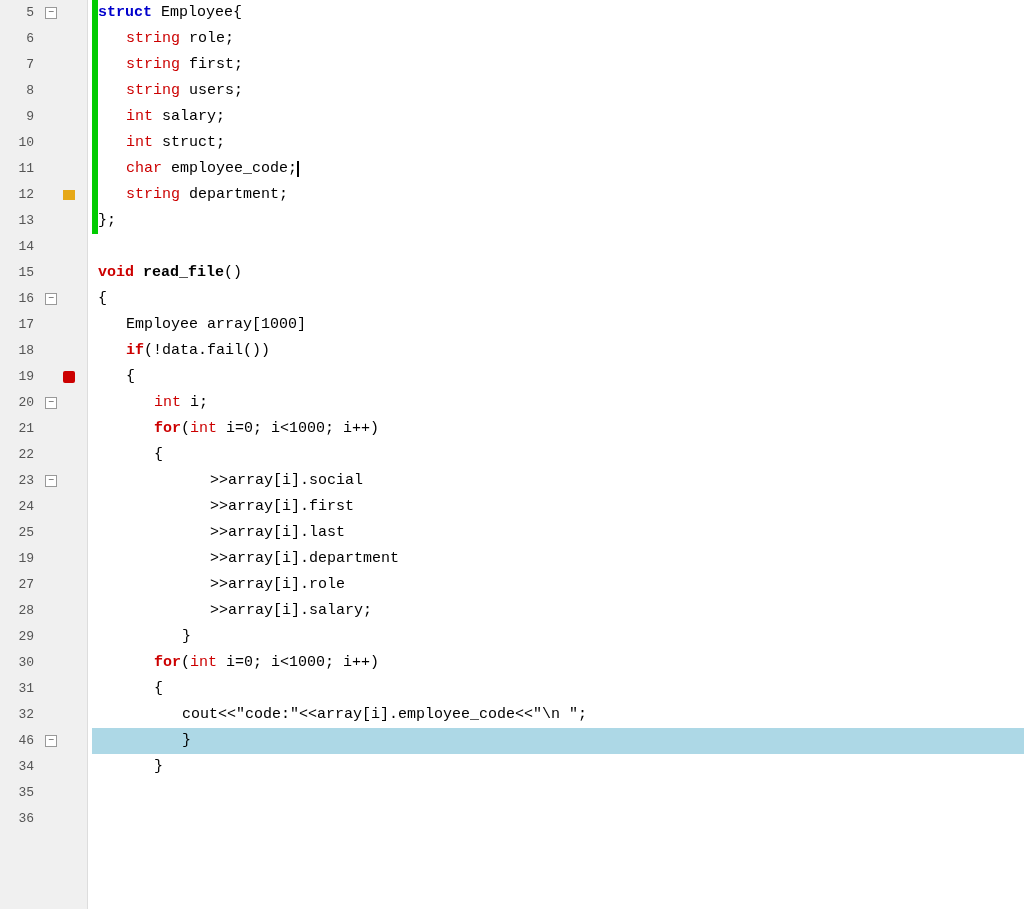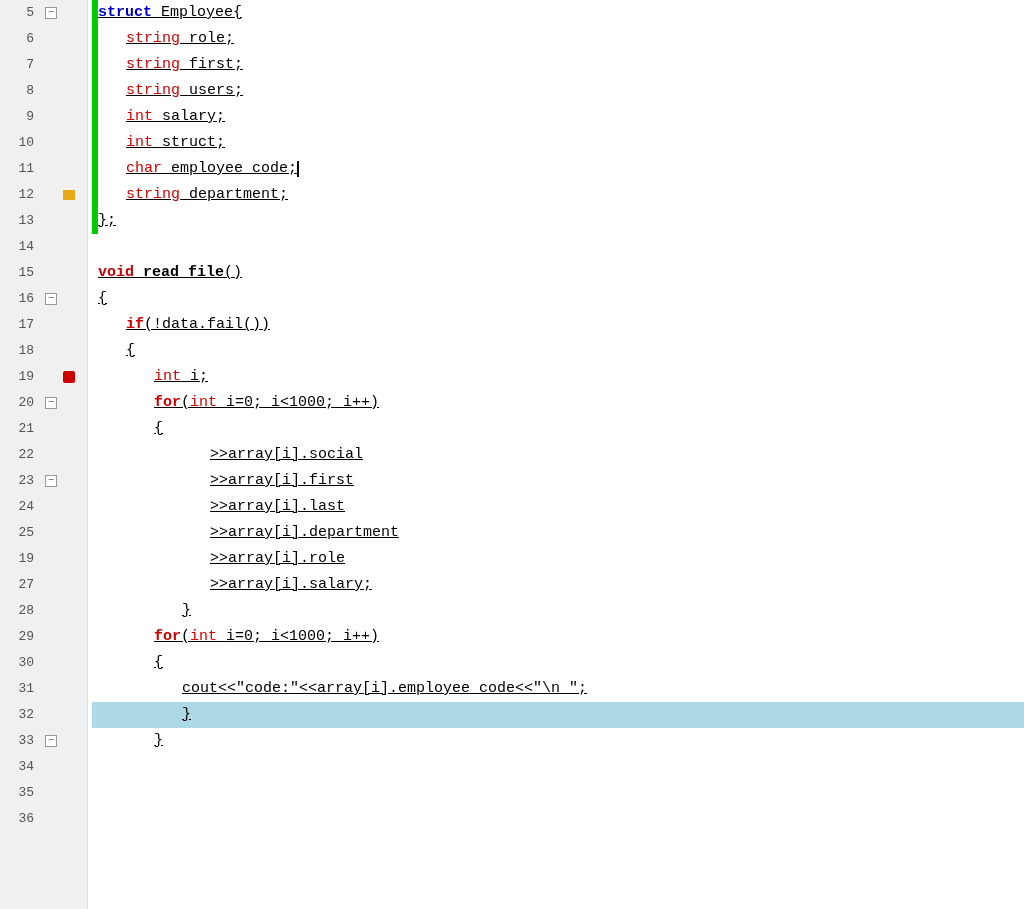--- a/index.html
+++ b/index.html
@@ -80,21 +80,20 @@
       flex: 1;
       padding-left: 4px;
       overflow-x: auto;
     }
     .code-line {
       display: flex;
       align-items: center;
       height: 26px;
       white-space: pre;
       position: relative;
-      text-decoration: underline;
     }
     
     .kw { color: #0000cc; font-weight: bold; }
     .kw2 { color: #cc0000; font-weight: bold; }
     .type { color: #cc0000; }
     .plain { color: #000000; }
     .comment { color: #aaaaaa; }
     .fname { color: #000000; font-weight: bold; }
   </style>
 </head>
@@ -248,21 +247,21 @@
         <span class="line-num">31</span>
         <div class="fold-area"></div>
         <div class="margin-indicator"></div>
       </div>
       <div class="line-row">
         <span class="line-num">32</span>
         <div class="fold-area"></div>
         <div class="margin-indicator"></div>
       </div>
       <div class="line-row">
-        <span class="line-num">33</span>
+        <span class="line-num">46</span>
         <div class="fold-area">
           <div class="fold-btn">−</div>
         </div>
         <div class="margin-indicator"></div>
       </div>
       <div class="line-row">
         <span class="line-num">34</span>
         <div class="fold-area"></div>
         <div class="margin-indicator"></div>
       </div>
@@ -283,20 +282,21 @@
       <div class="code-line"><span style="display: inline-block; width: 6px; background: rgb(0, 204, 0); height: 26px; flex-shrink: 0;"></span><span style="display: inline-block; width: 28px; flex-shrink: 0;"></span><span class="type">string </span><span class="plain">first;</span></div>
       <div class="code-line"><span style="display: inline-block; width: 6px; background: rgb(0, 204, 0); height: 26px; flex-shrink: 0;"></span><span style="display: inline-block; width: 28px; flex-shrink: 0;"></span><span class="type">string </span><span class="plain">users;</span></div>
       <div class="code-line"><span style="display: inline-block; width: 6px; background: rgb(0, 204, 0); height: 26px; flex-shrink: 0;"></span><span style="display: inline-block; width: 28px; flex-shrink: 0;"></span><span class="type">int </span><span class="plain">salary;</span></div>
       <div class="code-line"><span style="display: inline-block; width: 6px; background: rgb(0, 204, 0); height: 26px; flex-shrink: 0;"></span><span style="display: inline-block; width: 28px; flex-shrink: 0;"></span><span class="type">int </span><span class="plain">struct;</span></div>
       <div class="code-line"><span style="display: inline-block; width: 6px; background: rgb(0, 204, 0); height: 26px; flex-shrink: 0;"></span><span style="display: inline-block; width: 28px; flex-shrink: 0;"></span><span class="type">char </span><span class="plain">employee_code;</span><span style="border-right: 2px solid rgb(0, 0, 0); height: 16px; display: inline-block; vertical-align: middle;"></span></div>
       <div class="code-line"><span style="display: inline-block; width: 6px; background: rgb(0, 204, 0); height: 26px; flex-shrink: 0;"></span><span style="display: inline-block; width: 28px; flex-shrink: 0;"></span><span class="type">string </span><span class="plain">department;</span></div>
       <div class="code-line"><span style="display: inline-block; width: 6px; background: rgb(0, 204, 0); height: 26px; flex-shrink: 0;"></span><span class="plain">};</span></div>
       <div class="code-line"><span style="display: inline-block; width: 6px; flex-shrink: 0;"></span></div>
       <div class="code-line"><span style="display: inline-block; width: 6px; flex-shrink: 0;"></span><span class="kw2">void </span><span class="fname">read_file</span><span class="plain">()</span></div>
       <div class="code-line"><span style="display: inline-block; width: 6px; flex-shrink: 0;"></span><span class="plain">{</span></div>
+      <div class="code-line"><span style="display: inline-block; width: 6px; flex-shrink: 0;"></span><span style="display: inline-block; width: 28px; flex-shrink: 0;"></span><span class="plain">Employee array[1000]</span></div>
       <div class="code-line"><span style="display: inline-block; width: 6px; flex-shrink: 0;"></span><span style="display: inline-block; width: 28px; flex-shrink: 0;"></span><span class="kw2">if</span><span class="plain">(!data.fail())</span></div>
       <div class="code-line"><span style="display: inline-block; width: 6px; flex-shrink: 0;"></span><span style="display: inline-block; width: 28px; flex-shrink: 0;"></span><span class="plain">{</span></div>
       <div class="code-line"><span style="display: inline-block; width: 6px; flex-shrink: 0;"></span><span style="display: inline-block; width: 28px; flex-shrink: 0;"></span><span style="display: inline-block; width: 28px; flex-shrink: 0;"></span><span class="type">int </span><span class="plain">i;</span></div>
       <div class="code-line"><span style="display: inline-block; width: 6px; flex-shrink: 0;"></span><span style="display: inline-block; width: 28px; flex-shrink: 0;"></span><span style="display: inline-block; width: 28px; flex-shrink: 0;"></span><span class="kw2">for</span><span class="plain">(</span><span class="type">int </span><span class="plain">i=0; i&lt;1000; i++)</span></div>
       <div class="code-line"><span style="display: inline-block; width: 6px; flex-shrink: 0;"></span><span style="display: inline-block; width: 28px; flex-shrink: 0;"></span><span style="display: inline-block; width: 28px; flex-shrink: 0;"></span><span class="plain">{</span></div>
       <div class="code-line"><span style="display: inline-block; width: 6px; flex-shrink: 0;"></span><span style="display: inline-block; width: 28px; flex-shrink: 0;"></span><span style="display: inline-block; width: 28px; flex-shrink: 0;"></span><span style="display: inline-block; width: 28px; flex-shrink: 0;"></span><span style="display: inline-block; width: 28px; flex-shrink: 0;"></span><span class="plain">&gt;&gt;array[i].social</span></div>
       <div class="code-line"><span style="display: inline-block; width: 6px; flex-shrink: 0;"></span><span style="display: inline-block; width: 28px; flex-shrink: 0;"></span><span style="display: inline-block; width: 28px; flex-shrink: 0;"></span><span style="display: inline-block; width: 28px; flex-shrink: 0;"></span><span style="display: inline-block; width: 28px; flex-shrink: 0;"></span><span class="plain">&gt;&gt;array[i].first</span></div>
       <div class="code-line"><span style="display: inline-block; width: 6px; flex-shrink: 0;"></span><span style="display: inline-block; width: 28px; flex-shrink: 0;"></span><span style="display: inline-block; width: 28px; flex-shrink: 0;"></span><span style="display: inline-block; width: 28px; flex-shrink: 0;"></span><span style="display: inline-block; width: 28px; flex-shrink: 0;"></span><span class="plain">&gt;&gt;array[i].last</span></div>
       <div class="code-line"><span style="display: inline-block; width: 6px; flex-shrink: 0;"></span><span style="display: inline-block; width: 28px; flex-shrink: 0;"></span><span style="display: inline-block; width: 28px; flex-shrink: 0;"></span><span style="display: inline-block; width: 28px; flex-shrink: 0;"></span><span style="display: inline-block; width: 28px; flex-shrink: 0;"></span><span class="plain">&gt;&gt;array[i].department</span></div>
       <div class="code-line"><span style="display: inline-block; width: 6px; flex-shrink: 0;"></span><span style="display: inline-block; width: 28px; flex-shrink: 0;"></span><span style="display: inline-block; width: 28px; flex-shrink: 0;"></span><span style="display: inline-block; width: 28px; flex-shrink: 0;"></span><span style="display: inline-block; width: 28px; flex-shrink: 0;"></span><span class="plain">&gt;&gt;array[i].role</span></div>

